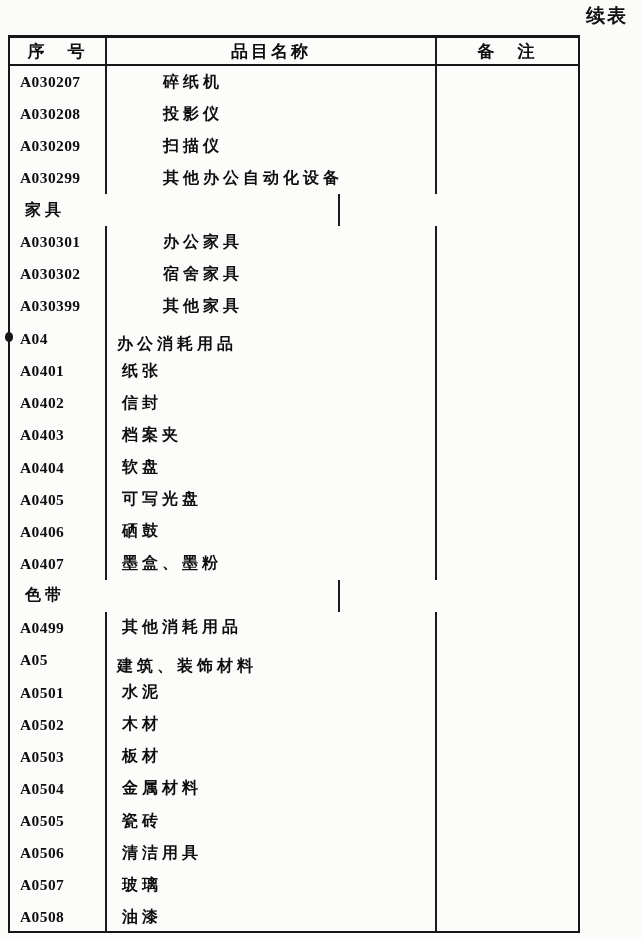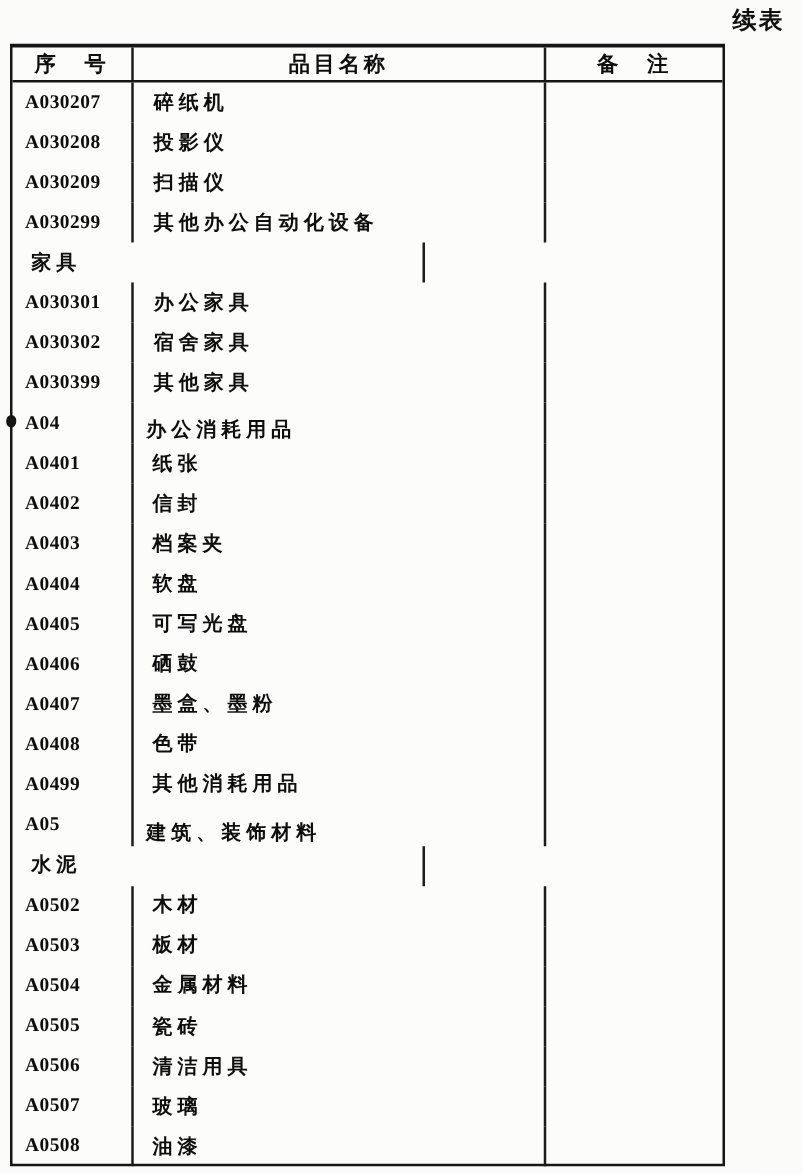--- a/index.html
+++ b/index.html
@@ -79,21 +79,21 @@
     font-weight:bold;
     letter-spacing:0.4px;
   }
   .name-text{
     font-size:16px;
     font-weight:bold;
     letter-spacing:4px;
   }
   .indent-0{padding-left:10px;margin-top:12px;}
   .indent-1{padding-left:15px;}
-  .indent-2{padding-left:16px;}
+  .indent-2{padding-left:56px;}
   .margin-dot{
     position:absolute;
     left:-5px;
     top:294px;
     width:8px;
     height:10px;
     background:#151515;
     border-radius:50% / 45%;
     transform:rotate(2deg);
   }
@@ -262,23 +262,20 @@
     <div class="cell col-code">
       <span class="code-text">A0407</span>
     </div>
     <div class="cell col-name">
       <span class="name-text indent-1">墨盒、墨粉</span>
     </div>
     <div class="cell col-remark"></div>
   </div>
 
   <div class="data-row">
-    <div class="cell col-code">
-      <span class="code-text">A0408</span>
-    </div>
     <div class="cell col-name">
       <span class="name-text indent-1">色带</span>
     </div>
     <div class="cell col-remark"></div>
   </div>
 
   <div class="data-row">
     <div class="cell col-code">
       <span class="code-text">A0499</span>
     </div>
@@ -292,20 +289,23 @@
     <div class="cell col-code">
       <span class="code-text">A05</span>
     </div>
     <div class="cell col-name">
       <span class="name-text indent-0">建筑、装饰材料</span>
     </div>
     <div class="cell col-remark"></div>
   </div>
 
   <div class="data-row">
+    <div class="cell col-code">
+      <span class="code-text">A0501</span>
+    </div>
     <div class="cell col-name">
       <span class="name-text indent-1">水泥</span>
     </div>
     <div class="cell col-remark"></div>
   </div>
 
   <div class="data-row">
     <div class="cell col-code">
       <span class="code-text">A0502</span>
     </div>

